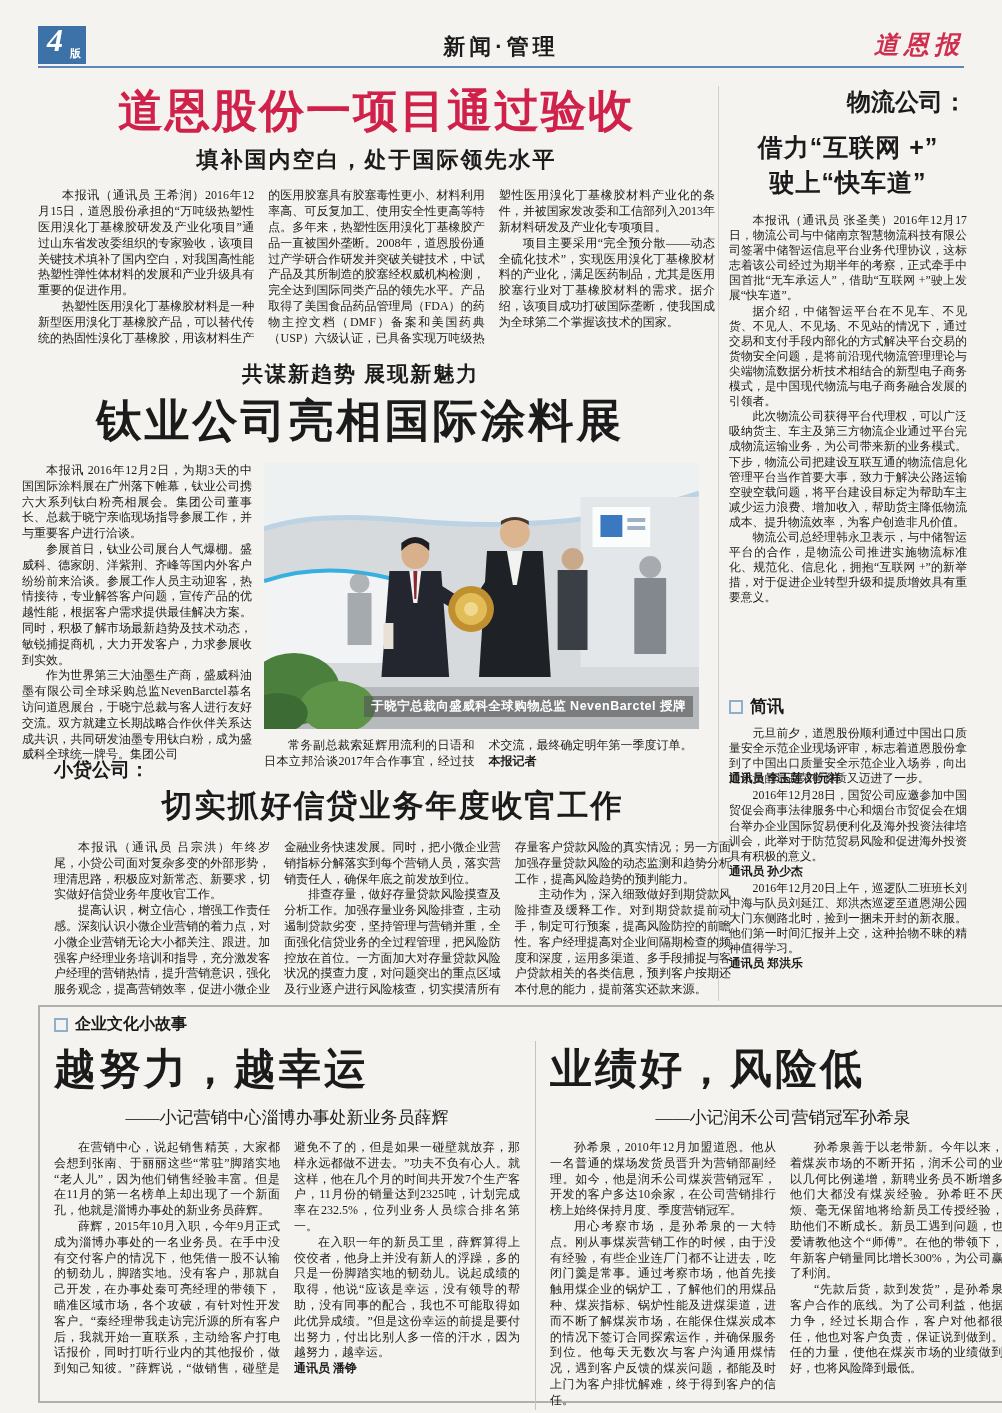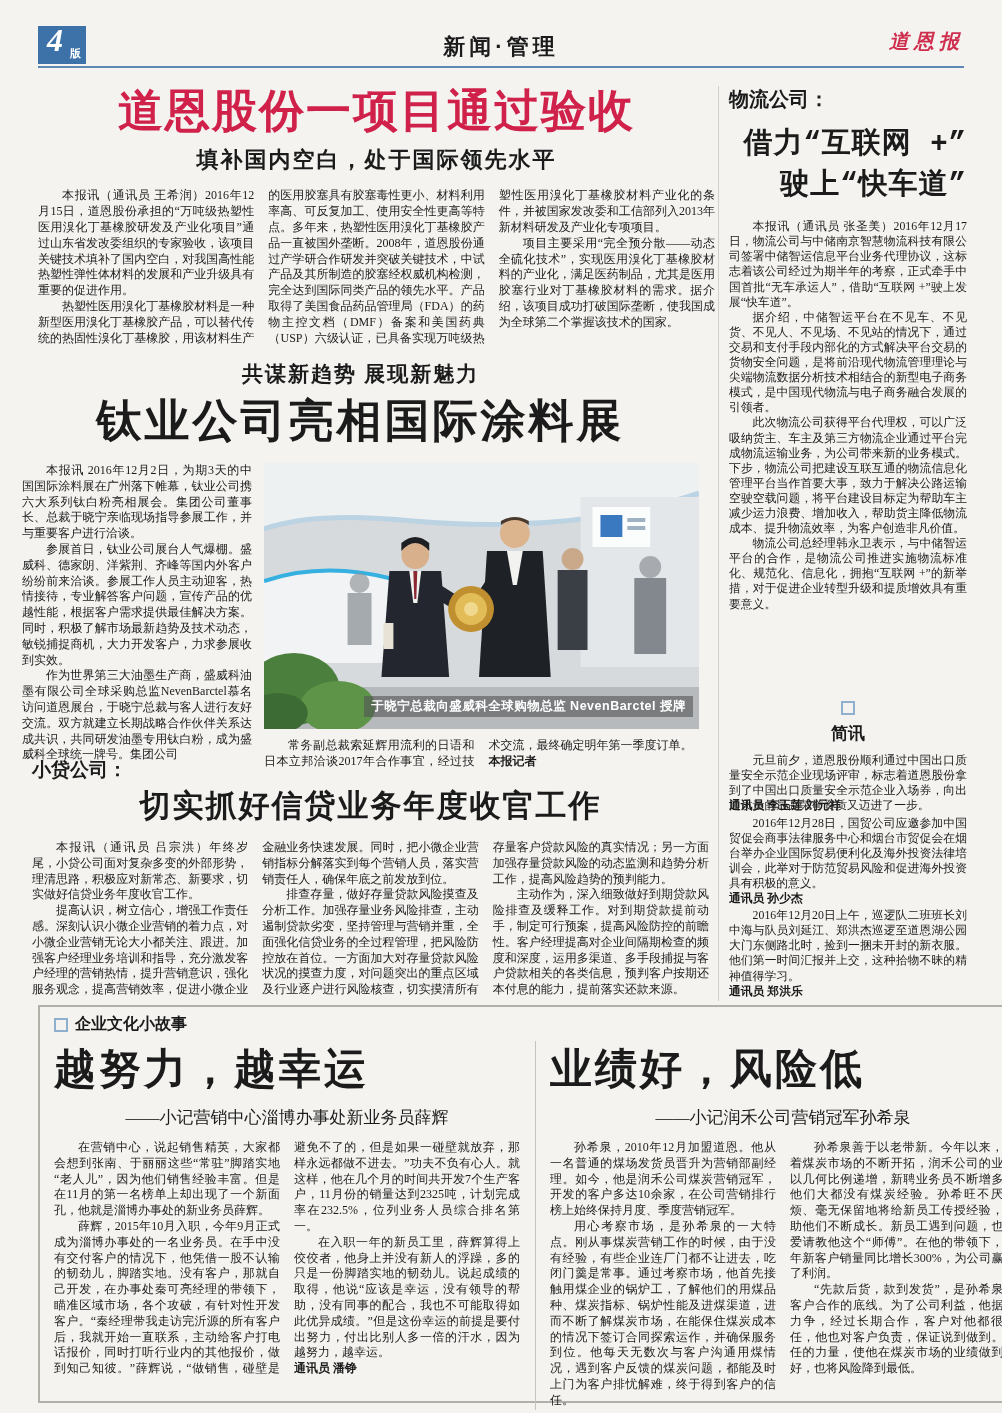--- a/index.html
+++ b/index.html
@@ -8,21 +8,21 @@
 
   
   .hdr{position:absolute;left:38px;right:38px;top:24px;height:42px;}
   .edition-badge{position:absolute;left:0;top:2px;width:48px;height:38px;background:#3d72a9;color:#fff;}
   .ed-num{position:absolute;left:9px;top:-4px;font-family:"Liberation Serif",serif;
           font-style:italic;font-weight:bold;font-size:32px;}
   .ed-suffix{position:absolute;right:5px;bottom:3px;font-size:11px;font-weight:bold;
              font-family:"Liberation Sans",sans-serif;}
   .section-title{position:absolute;left:0;right:0;top:8px;text-align:center;
                  font-family:"Liberation Sans",sans-serif;font-weight:bold;font-size:22px;letter-spacing:4px;}
-  .masthead{position:absolute;right:0;top:4px;color:#cf2f4e;font-size:20px;font-weight:bold;
+  .masthead{position:absolute;right:0;top:4px;color:#cf2f4e;font-size:25px;font-weight:bold;
             font-style:italic;letter-spacing:5px;}
   .hdr-rule{position:absolute;left:38px;right:38px;top:66px;height:2px;background:#5d88b5;}
   .vrule{position:absolute;left:718px;top:86px;width:1px;height:915px;background:#d3d0ca;}
 
   
   .bodytext p{margin:0;text-indent:2em;font-size:12px;line-height:15.8px;text-align:justify;}
   .credit{font-weight:bold;text-align:right;text-indent:0 !important;}
   .credit.pull-up{margin-top:-15.1px !important;}
 
   
@@ -41,35 +41,35 @@
   .ti-left{width:230px;height:322px;overflow:hidden;}
   .ti-right{flex:1;display:flex;flex-direction:column;}
   .photo{position:relative;height:266px;overflow:hidden;background:#d8dbdd;}
   .photo svg{display:block;width:100%;height:100%;}
   .photo-caption{position:absolute;right:6px;bottom:12px;background:rgba(84,86,88,.62);color:#fff;
                  font-family:"Liberation Sans",sans-serif;font-weight:bold;font-size:12.5px;
                  padding:2px 7px;letter-spacing:.5px;white-space:nowrap;}
   .ti-below{margin-top:9px;column-count:2;column-gap:14px;height:50px;overflow:hidden;}
 
   
-  .loan{position:absolute;left:32px;top:757px;width:677px;}
+  .loan{position:absolute;left:54px;top:757px;width:677px;}
   .loan-kicker{margin:0;font-family:"Liberation Sans",sans-serif;font-weight:bold;font-size:19px;}
   .loan-title{margin:2px 0 0;text-align:center;font-family:"Liberation Sans",sans-serif;
               font-weight:bold;font-size:31px;letter-spacing:2px;}
   .loan-body{margin-top:13px;column-count:3;column-gap:14px;height:174px;overflow:hidden;}
 
   
   .rz{position:absolute;left:729px;top:86px;width:238px;}
-  .lg-kicker{margin:0;font-family:Liberation Sans, sans-serif;font-weight:bold;font-size:20px;}
-  .lg-title{margin:12px 0 0;text-align:right;font-family:Liberation Mono, monospace;
-            font-weight:bold;font-size:29px;line-height:1.4;letter-spacing:1px;}
+  .lg-kicker{margin:0;font-family:Liberation Sans, sans-serif;font-weight:bold;font-size:24px;text-align:right;}
+  .lg-title{margin:12px 0 0;text-align:center;font-family:Liberation Sans, sans-serif;
+            font-weight:bold;font-size:25px;line-height:1.4;letter-spacing:1px;}
   .lg-body{margin-top:13px;height:468px;overflow:hidden;}
   .lg-body p{font-size:11.8px;line-height:15.1px;}
   .sec-hdr{display:flex;align-items:center;gap:7px;font-family:"Liberation Sans",sans-serif;
-           font-weight:bold;font-size:17px;margin:14px 0 8px;flex-direction:column;}
+           font-weight:bold;font-size:17px;margin:14px 0 8px;}
   .sq{width:10px;height:10px;border:2px solid #8fb0cd;display:inline-block;flex:0 0 auto;}
   .briefs p{font-size:11.8px;line-height:15.1px;}
   .brief-item{margin-bottom:2px;}
 
   
   .cult{position:absolute;left:38px;top:1005px;width:994px;height:398px;box-sizing:border-box;
         border:2px solid #b3b0aa;padding:7px 14px 6px;}
   .cult-hdr{display:flex;align-items:center;gap:7px;font-family:"Liberation Sans",sans-serif;
             font-weight:bold;font-size:16px;margin:0 0 2px;}
   .cult-grid{display:grid;grid-template-columns:1fr 1fr;column-gap:30px;position:relative;}

